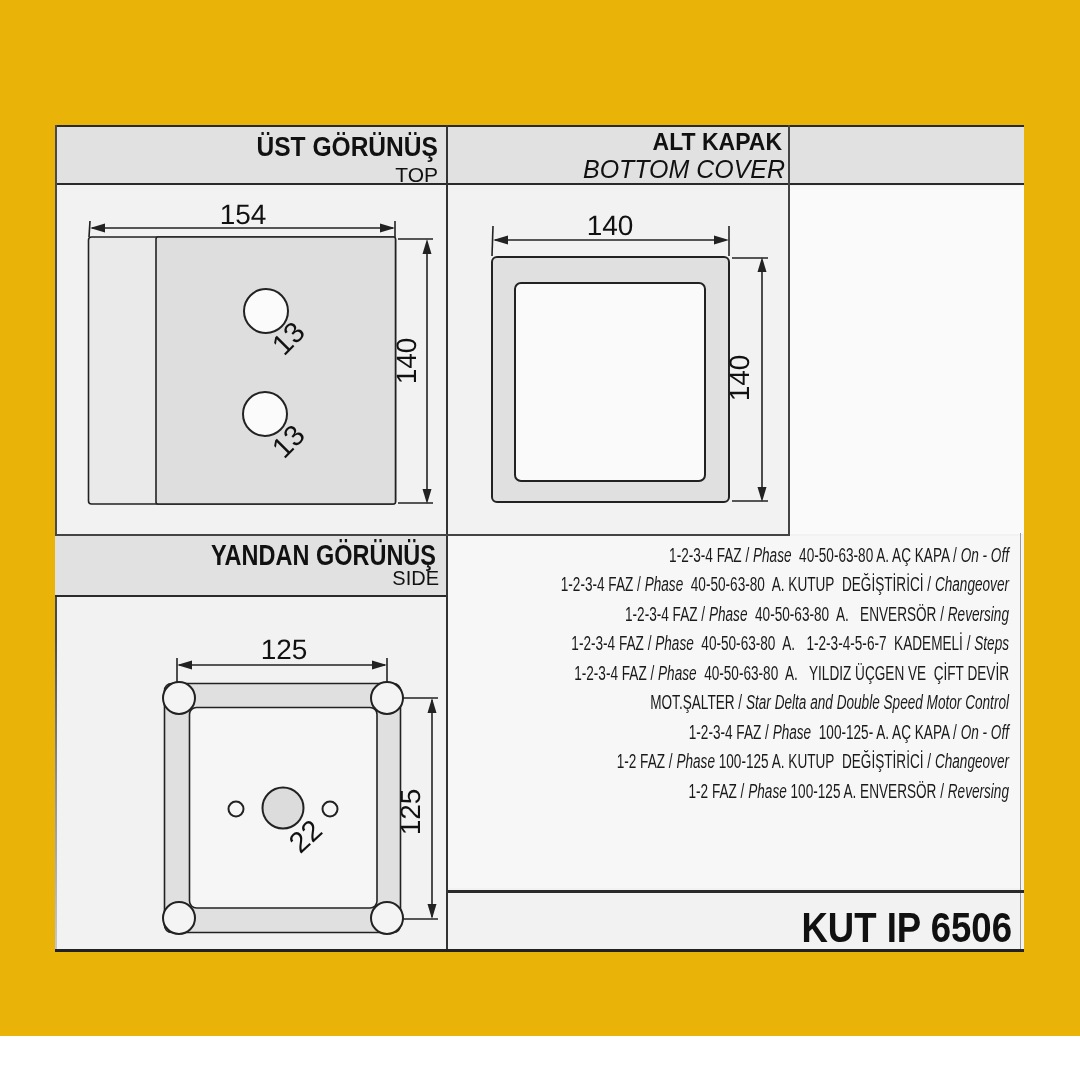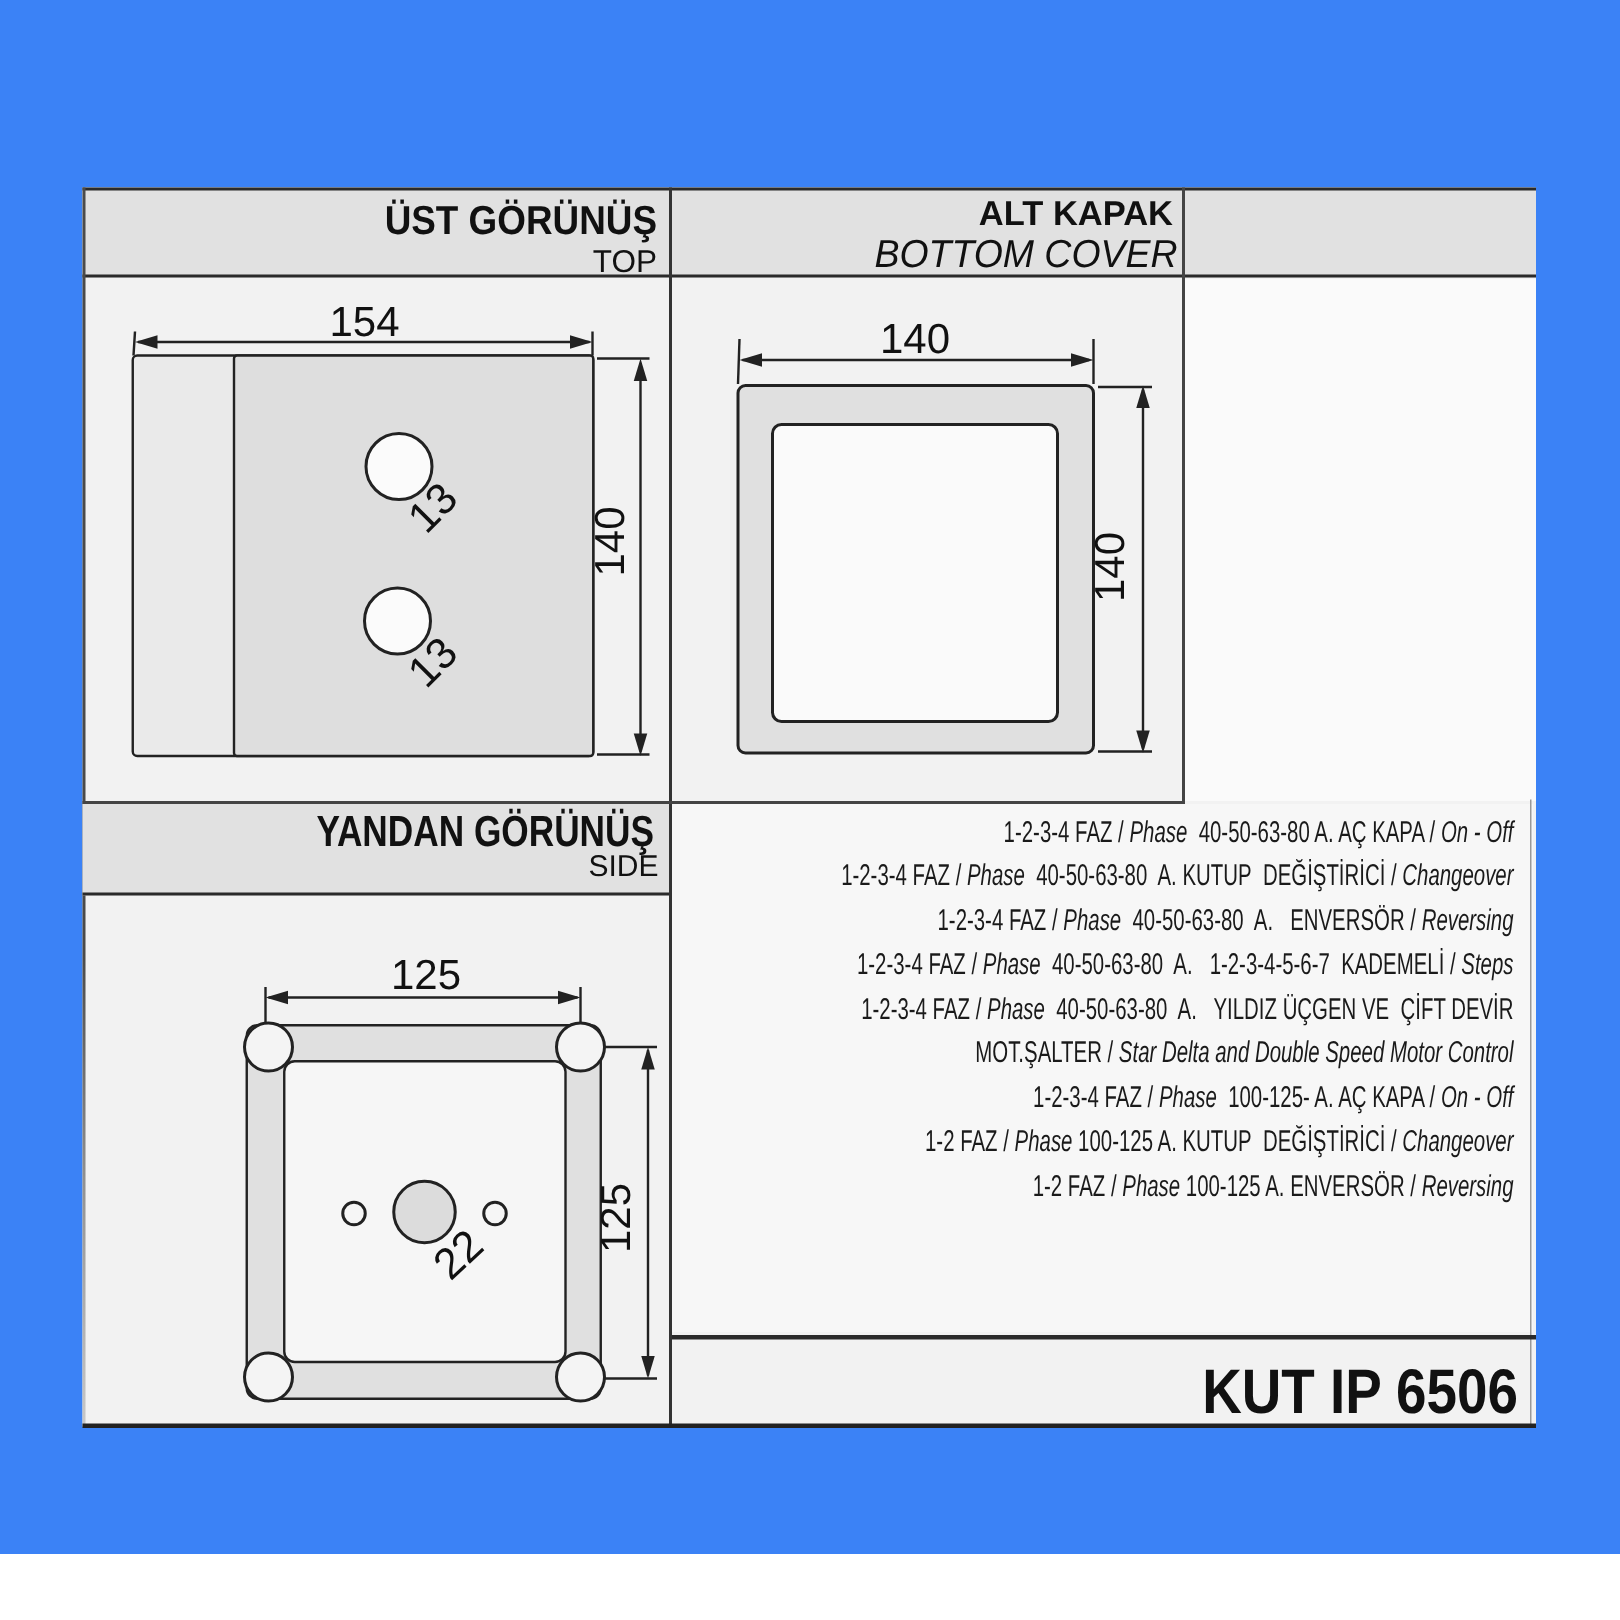--- a/index.html
+++ b/index.html
@@ -1,17 +1,17 @@
 <!DOCTYPE html>
 <html><head>
 <meta charset="utf-8">
 <style>
   html,body{margin:0;padding:0;}
   body{width:1080px;height:1080px;background:#fff;font-family:"Liberation Sans", sans-serif;}
-  .page{position:relative;width:1080px;height:1036px;background:#3b82f6;overflow:hidden;}
+  .page{position:relative;width:1080px;height:1036px;background:#eab308;overflow:hidden;}
   .abs{position:absolute;}
   .rt{text-align:right;}
   svg text{text-rendering:geometricPrecision;-webkit-font-smoothing:antialiased;}
 </style>
 </head>
 <body>
 <div class="page">
 
   <div class="abs" style="left:55px;top:125px;width:969px;height:826px;background:#f2f2f2;"></div>
 

